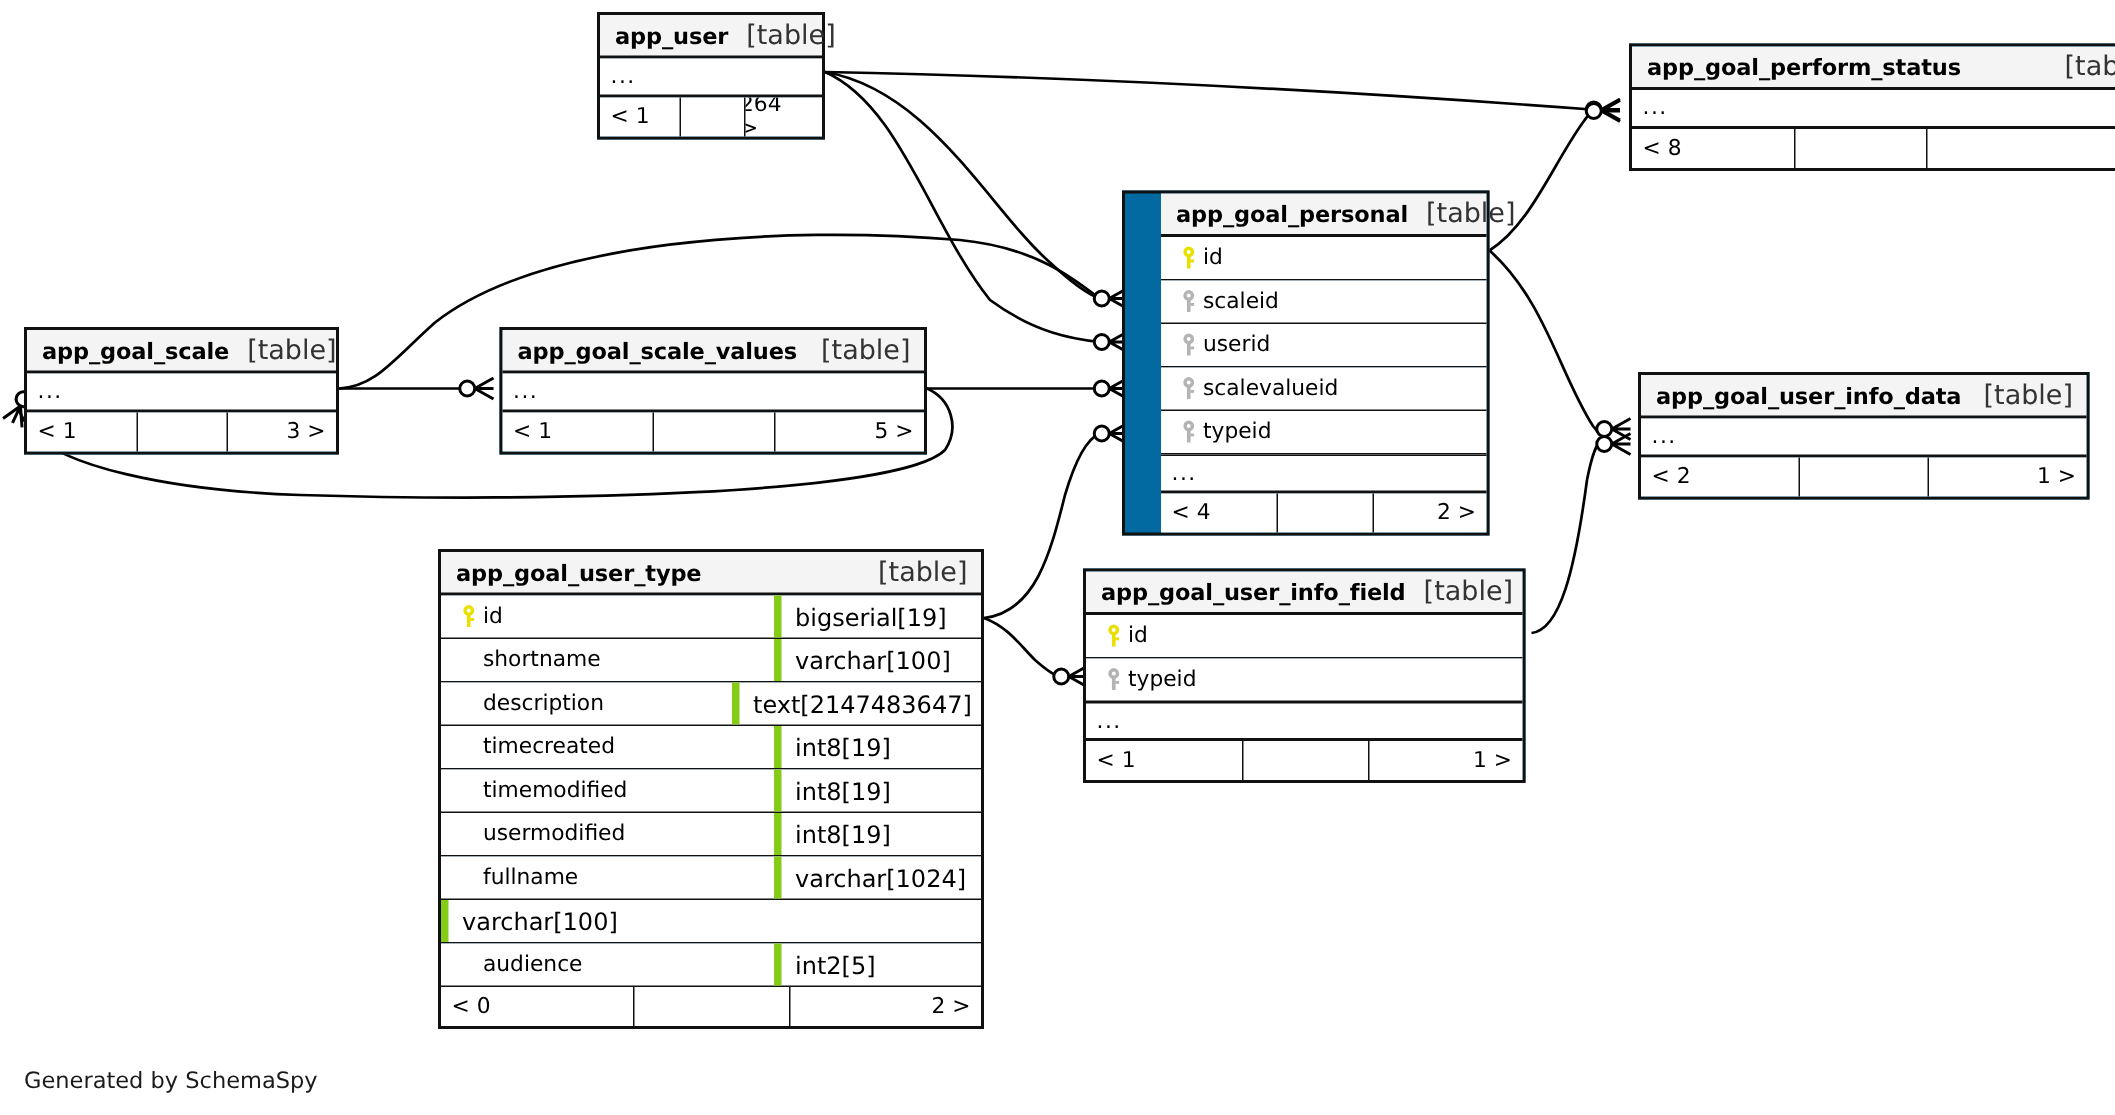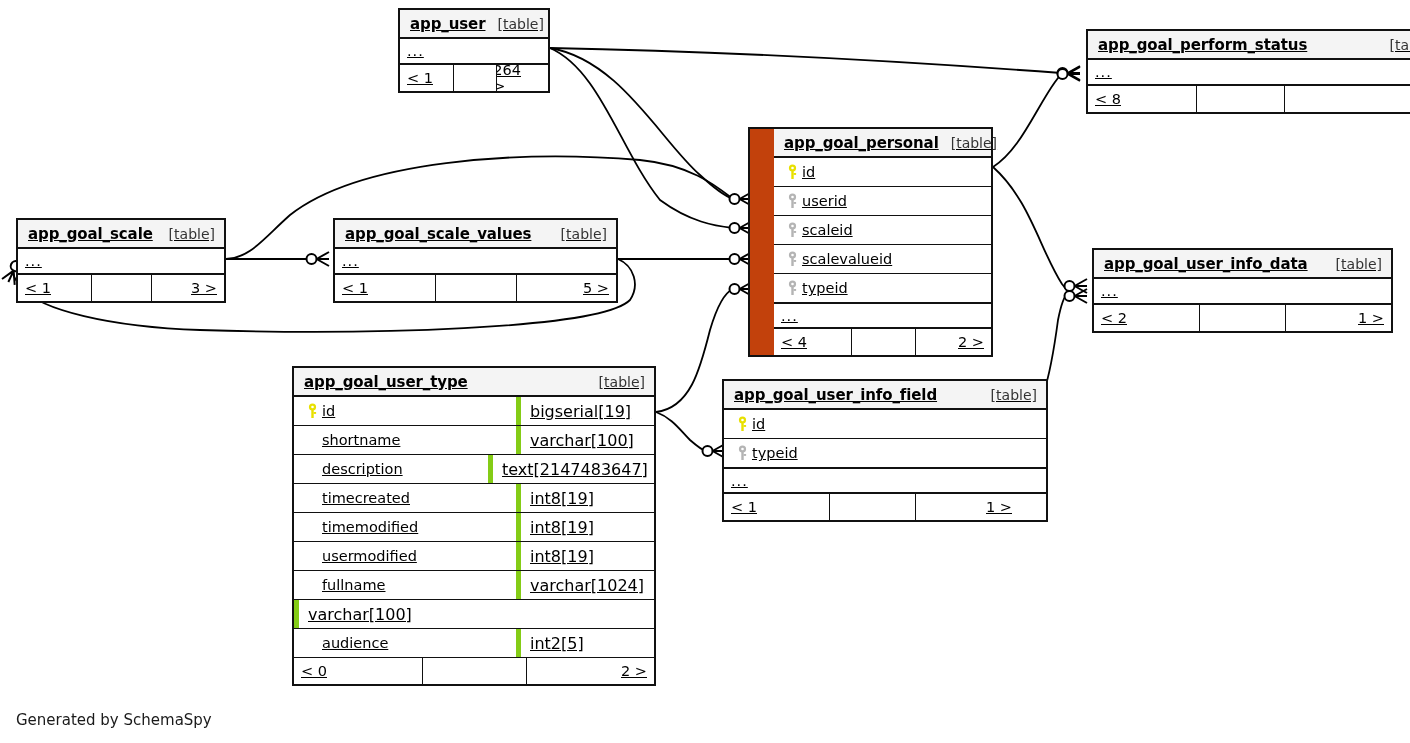--- a/index.html
+++ b/index.html
@@ -25,43 +25,42 @@
     left: 0; top: 0;
     width: 1410px;
     height: 743px;
     pointer-events: none;
     z-index: 1;
   }
   .table-box {
     position: absolute;
     box-sizing: border-box;
     border: 2px solid #111111;
-    background: #c2410c;
+    background: #0369a1;
     z-index: 3;
-    text-decoration: underline;
   }
   .tbl-head {
     box-sizing: border-box;
     background: #f4f4f4;
     border-bottom: 2px solid #111111;
     height: 29px;
     display: flex;
     align-items: center;
     justify-content: space-between;
     padding: 0 9px 0 10px;
     white-space: nowrap;
   }
   .tbl-name {
     font-weight: bold;
     font-size: 15px;
     color: #000000;
     letter-spacing: -0.1px;
   }
   .tbl-tag {
-    font-size: 14px;
+    font-size: 18px;
     color: #333333;
     padding-left: 12px;
     text-align: center;
   }
   .col-row {
     box-sizing: border-box;
     display: flex;
     align-items: stretch;
     border-bottom: 1px solid #111111;
     height: 29px;
@@ -242,34 +241,34 @@
         <div class="col-row">
           <div class="col-name">
             <span class="keyslot">
               <svg width="11" height="16" viewBox="0 0 11 16">
                 <circle cx="5.5" cy="4" r="3.6" fill="#b4b4b4"></circle>
                 <circle cx="5.5" cy="4" r="1.3" fill="#ffffff"></circle>
                 <rect x="4.3" y="6" width="2.4" height="9" fill="#b4b4b4"></rect>
                 <rect x="6.5" y="9" width="2.6" height="1.9" fill="#b4b4b4"></rect>
               </svg>
             </span>
-            <span>userid</span>
+            <span>scaleid</span>
           </div>
         </div>
         <div class="col-row">
           <div class="col-name">
             <span class="keyslot">
               <svg width="11" height="16" viewBox="0 0 11 16">
                 <circle cx="5.5" cy="4" r="3.6" fill="#b4b4b4"></circle>
                 <circle cx="5.5" cy="4" r="1.3" fill="#ffffff"></circle>
                 <rect x="4.3" y="6" width="2.4" height="9" fill="#b4b4b4"></rect>
                 <rect x="6.5" y="9" width="2.6" height="1.9" fill="#b4b4b4"></rect>
               </svg>
             </span>
-            <span>scaleid</span>
+            <span>userid</span>
           </div>
         </div>
         <div class="col-row">
           <div class="col-name">
             <span class="keyslot">
               <svg width="11" height="16" viewBox="0 0 11 16">
                 <circle cx="5.5" cy="4" r="3.6" fill="#b4b4b4"></circle>
                 <circle cx="5.5" cy="4" r="1.3" fill="#ffffff"></circle>
                 <rect x="4.3" y="6" width="2.4" height="9" fill="#b4b4b4"></rect>
                 <rect x="6.5" y="9" width="2.6" height="1.9" fill="#b4b4b4"></rect>
@@ -404,21 +403,21 @@
             <span>audience</span>
           </div>
           <div class="col-type" style="width:138px">int2[5]</div>
         </div>
         <div class="foot-row">
           <div class="foot-cell foot-left" style="width:128px">&lt; 0</div>
           <div class="foot-cell foot-mid" style="width:104px"></div>
           <div class="foot-cell foot-right" style="width:128px">2 &gt;</div>
         </div>
       </div>
-      <div class="table-box" style="left: 722px; top: 379px; width: 326px;">
+      <div class="table-box" style="left: 722px; top: 379px; width: 295px;">
         <div class="tbl-head">
           <span class="tbl-name">app_goal_user_info_field</span>
           <span class="tbl-tag">[table]</span>
         </div>
         <div class="col-row">
           <div class="col-name">
             <span class="keyslot">
               <svg width="11" height="16" viewBox="0 0 11 16">
                 <circle cx="5.5" cy="4" r="3.6" fill="#e8e000"></circle>
                 <circle cx="5.5" cy="4" r="1.3" fill="#ffffff"></circle>

